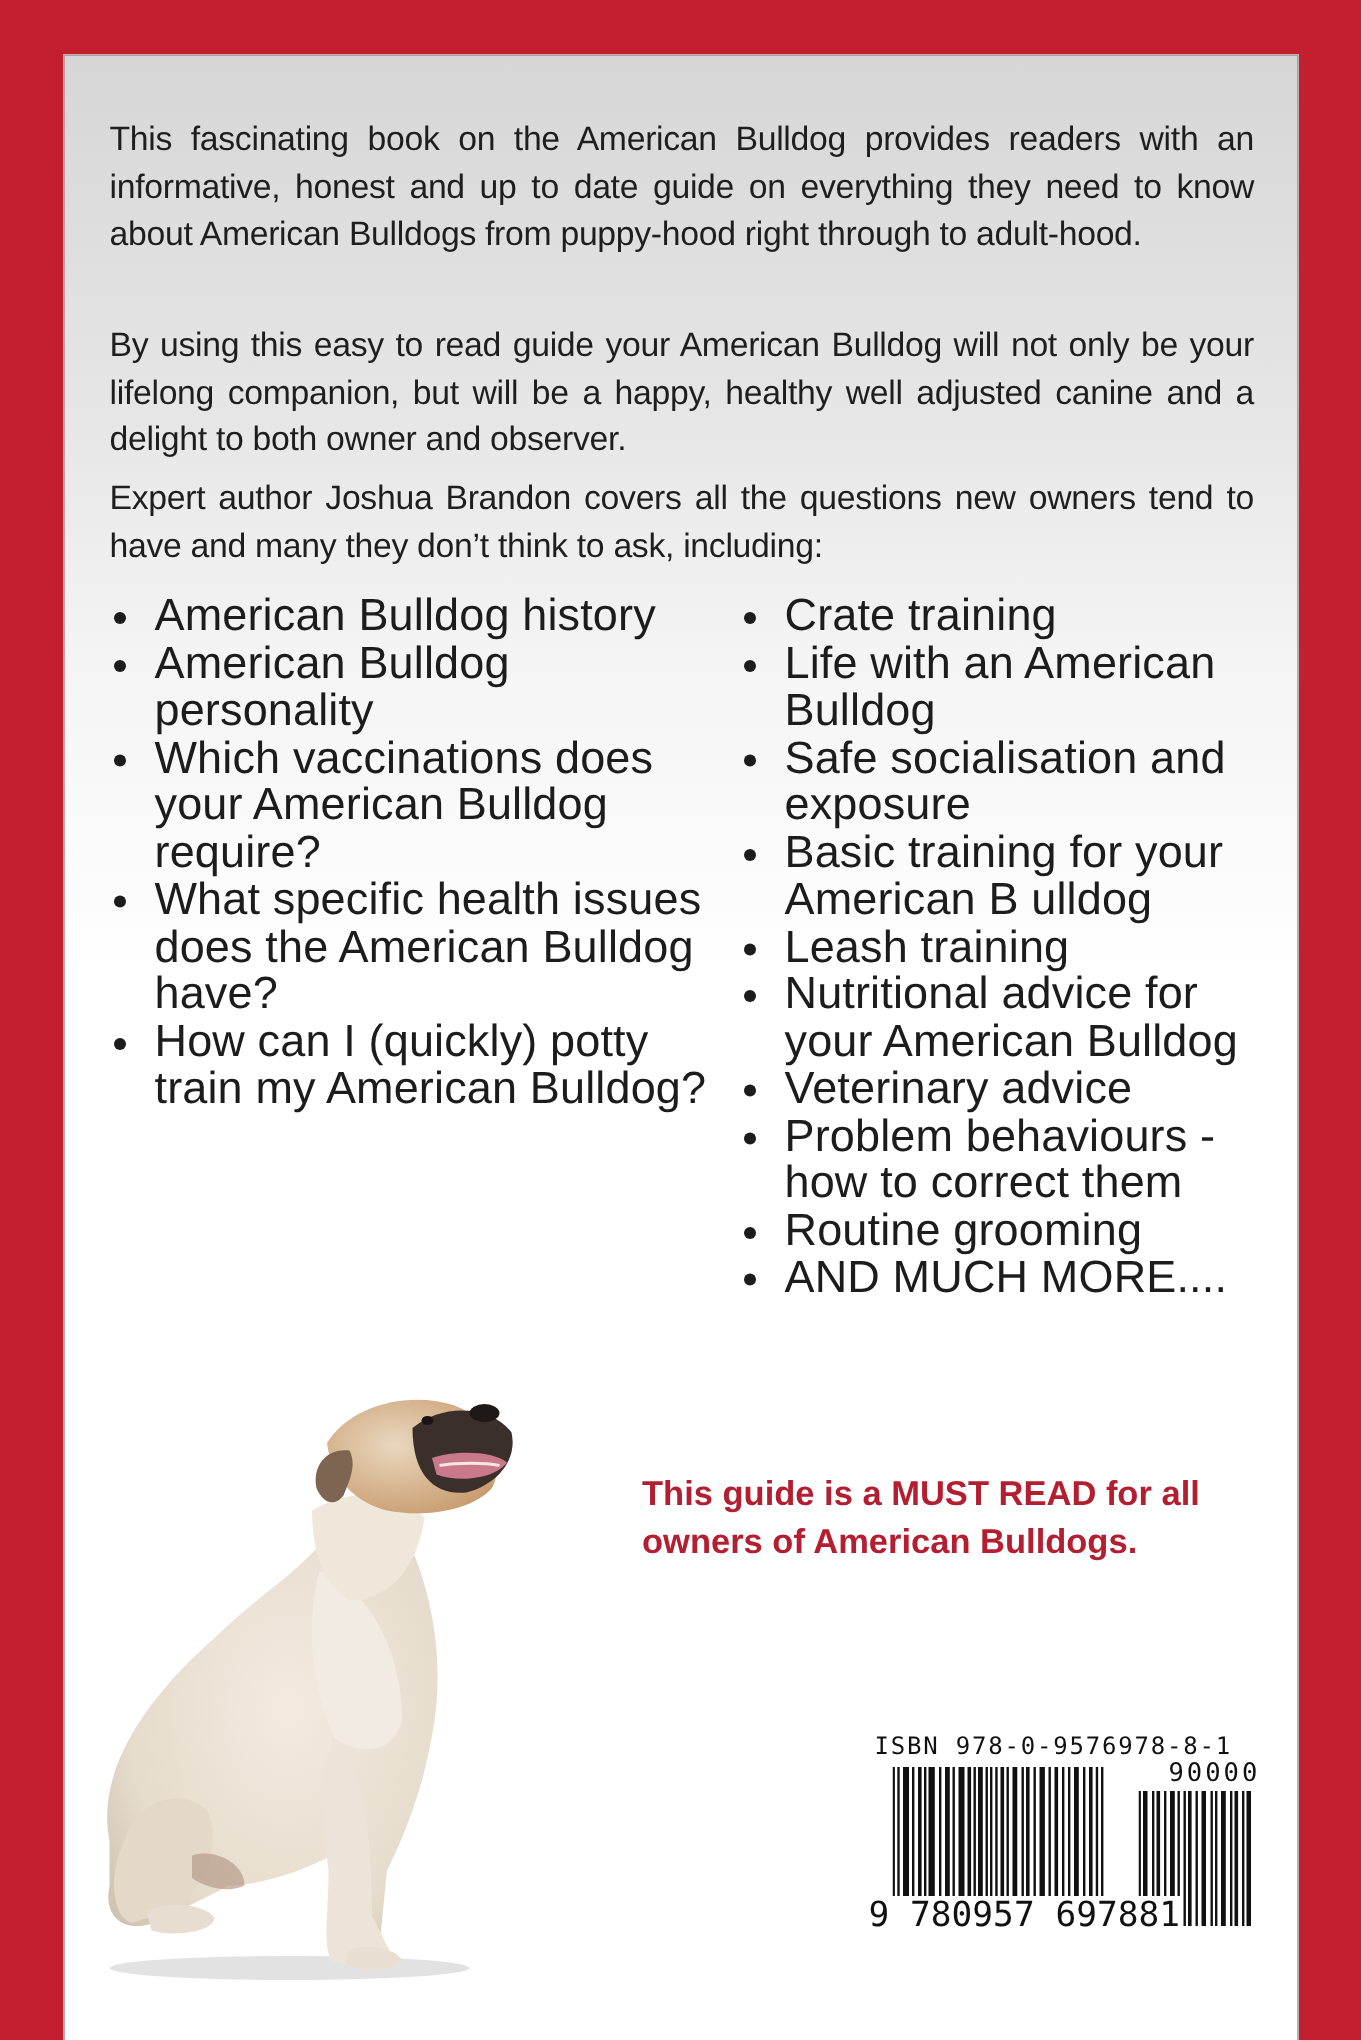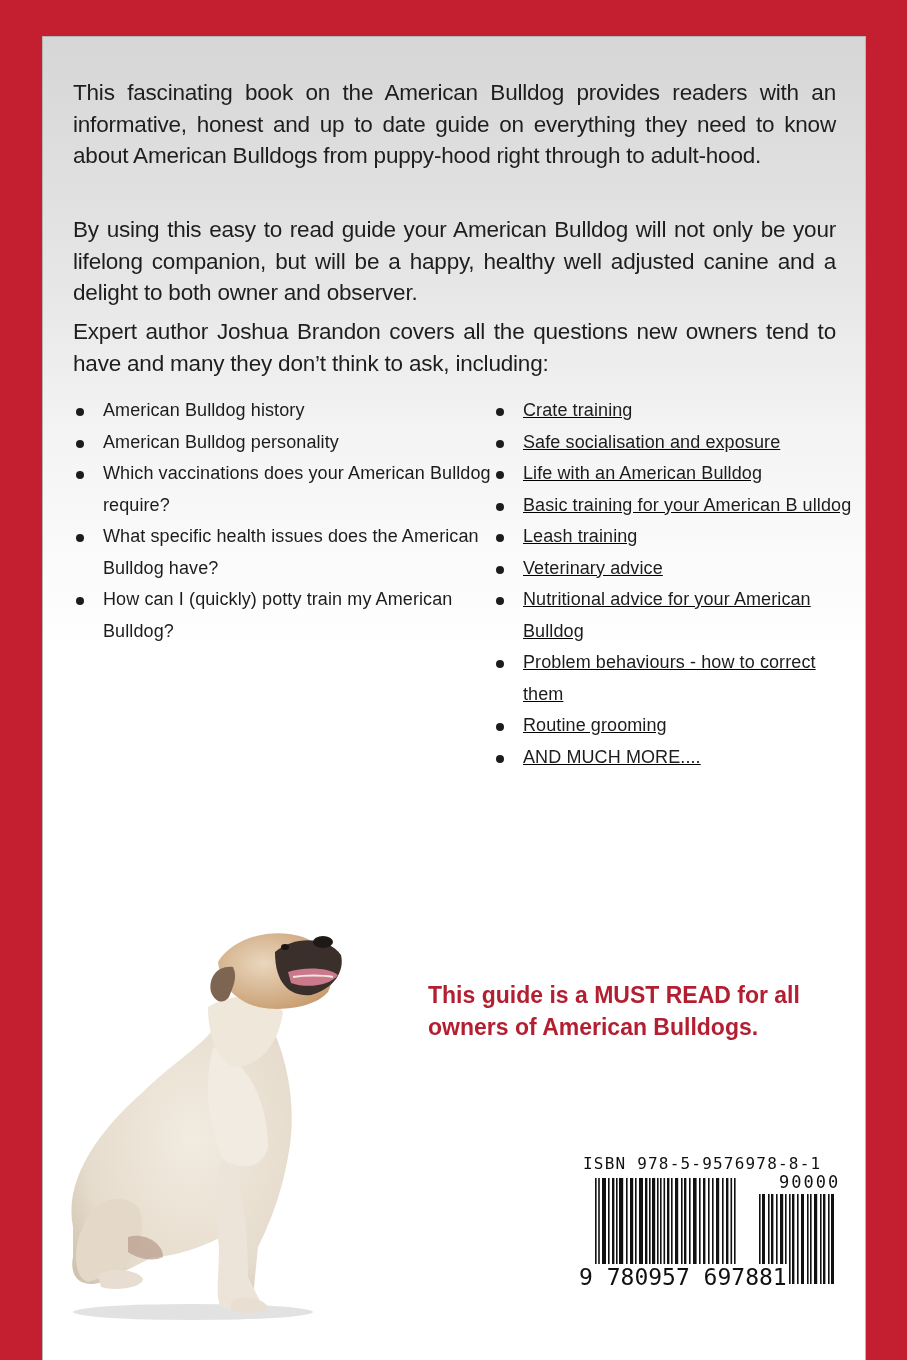--- a/index.html
+++ b/index.html
@@ -31,26 +31,26 @@
     .intro.p1 { top: 40px; }
     .intro.p2 { top: 177px; }
     .intro.p3 { top: 279px; }
     .cols {
       position: absolute;
       left: 30px; top: 358px;
       width: 780px;
       display: flex;
     }
     .col { width: 420px; }
-    .col.right { width: 360px; text-decoration: underline; }
+    .col.right { width: 360px; }
     .col ul { list-style: none; }
     .col li {
       position: relative;
       padding-left: 30px;
-      font-size: 18px;
+      font-size: 30px;
       line-height: 31.5px;
       color: #1c1c1c;
       letter-spacing: 0.1px;
     }
     .col li .bullet {
       position: absolute;
       left: 3px; top: 13px;
       width: 8px; height: 8px;
       border-radius: 50%;
       background: #1c1c1c;
@@ -125,26 +125,26 @@
         <li><span class="bullet"></span><span>American Bulldog history</span></li>
         <li><span class="bullet"></span><span>American Bulldog personality</span></li>
         <li><span class="bullet"></span><span>Which vaccinations does your American Bulldog require?</span></li>
         <li><span class="bullet"></span><span>What specific health issues does the American Bulldog have?</span></li>
         <li><span class="bullet"></span><span>How can I (quickly) potty train my American Bulldog?</span></li>
       </ul>
     </div>
     <div class="col right">
       <ul>
         <li><span class="bullet"></span><span>Crate training</span></li>
+        <li><span class="bullet"></span><span>Life with an American Bulldog</span></li>
         <li><span class="bullet"></span><span>Safe socialisation and exposure</span></li>
-        <li><span class="bullet"></span><span>Life with an American Bulldog</span></li>
         <li><span class="bullet"></span><span>Basic training for your American B ulldog</span></li>
         <li><span class="bullet"></span><span>Leash training</span></li>
+        <li><span class="bullet"></span><span>Nutritional advice for your American Bulldog</span></li>
         <li><span class="bullet"></span><span>Veterinary advice</span></li>
-        <li><span class="bullet"></span><span>Nutritional advice for your American Bulldog</span></li>
         <li><span class="bullet"></span><span>Problem behaviours - how to correct them</span></li>
         <li><span class="bullet"></span><span>Routine grooming</span></li>
         <li><span class="bullet"></span><span>AND MUCH MORE....</span></li>
       </ul>
     </div>
   </div>
 
   <p class="must-read">This guide is a MUST READ for all owners of American Bulldogs.</p>
 
   <svg class="dog" viewBox="0 0 330 427" xmlns="http://www.w3.org/2000/svg">
@@ -185,21 +185,21 @@
     <ellipse cx="280" cy="45" rx="10" ry="6" fill="#1e1816"></ellipse>
 
     <ellipse cx="242" cy="50" rx="4" ry="3" fill="#1a1412"></ellipse>
 
     <path d="M 190 70 C 175 68, 165 80, 168 95 C 172 105, 180 108, 186 100 C 190 90, 195 80, 190 70 Z" fill="#7d6552"></path>
 
     <path d="M 188 405 C 195 398, 220 400, 225 410 C 220 418, 195 418, 188 412 Z" fill="#e8dfd2"></path>
   </svg>
 
   <div class="isbn-block">
-    <div class="isbn-text">ISBN 978-5-9576978-8-1</div>
+    <div class="isbn-text">ISBN 978-0-9576978-8-1</div>
     <div class="addon-text">90000</div>
     <svg class="barcode-main" viewBox="0 0 150 106" preserveAspectRatio="none">
       <g fill="#111">
         <rect x="0" y="0" width="1.6" height="106"></rect>
         <rect x="3.2" y="0" width="1.6" height="106"></rect>
         <rect x="7" y="0" width="4" height="98"></rect>
         <rect x="13" y="0" width="1.6" height="98"></rect>
         <rect x="17" y="0" width="2.4" height="98"></rect>
         <rect x="21" y="0" width="1.6" height="98"></rect>
         <rect x="24" y="0" width="4.2" height="98"></rect>

